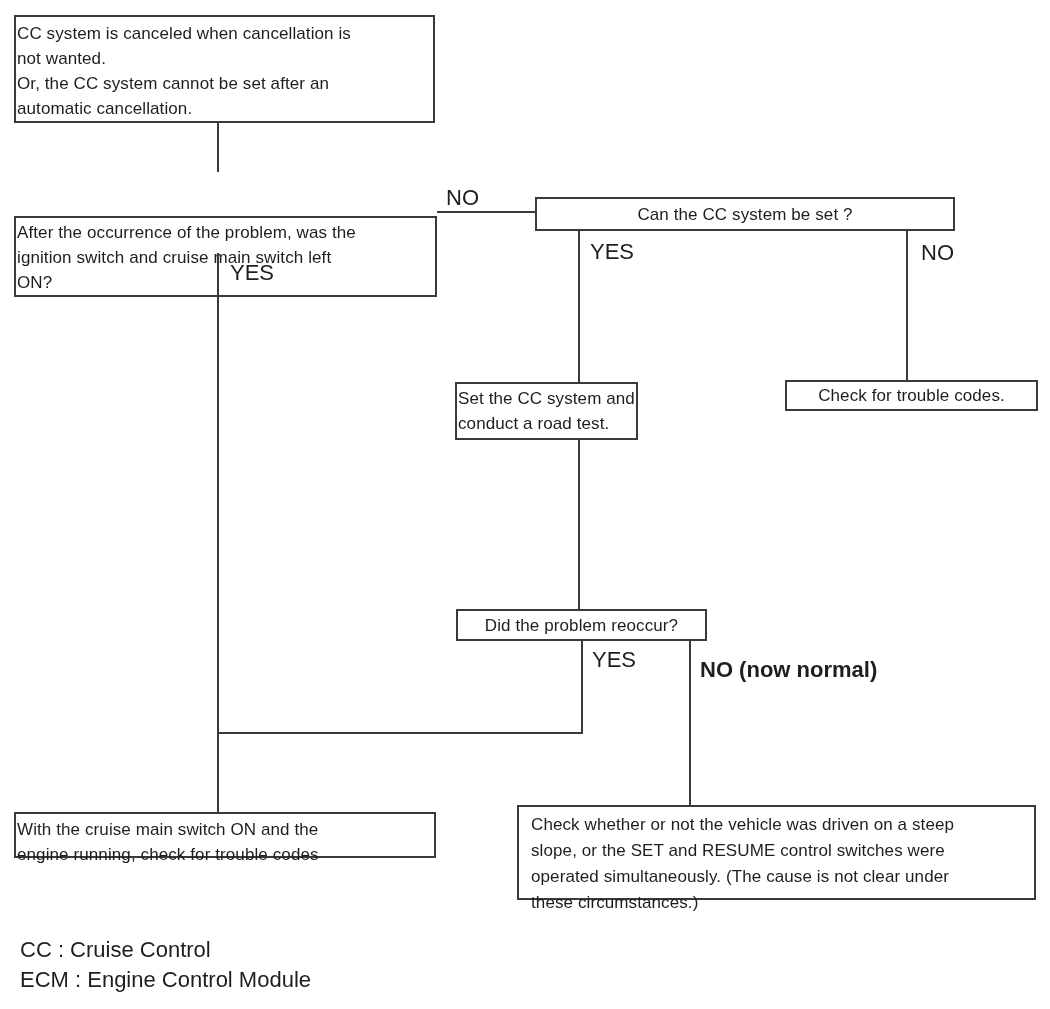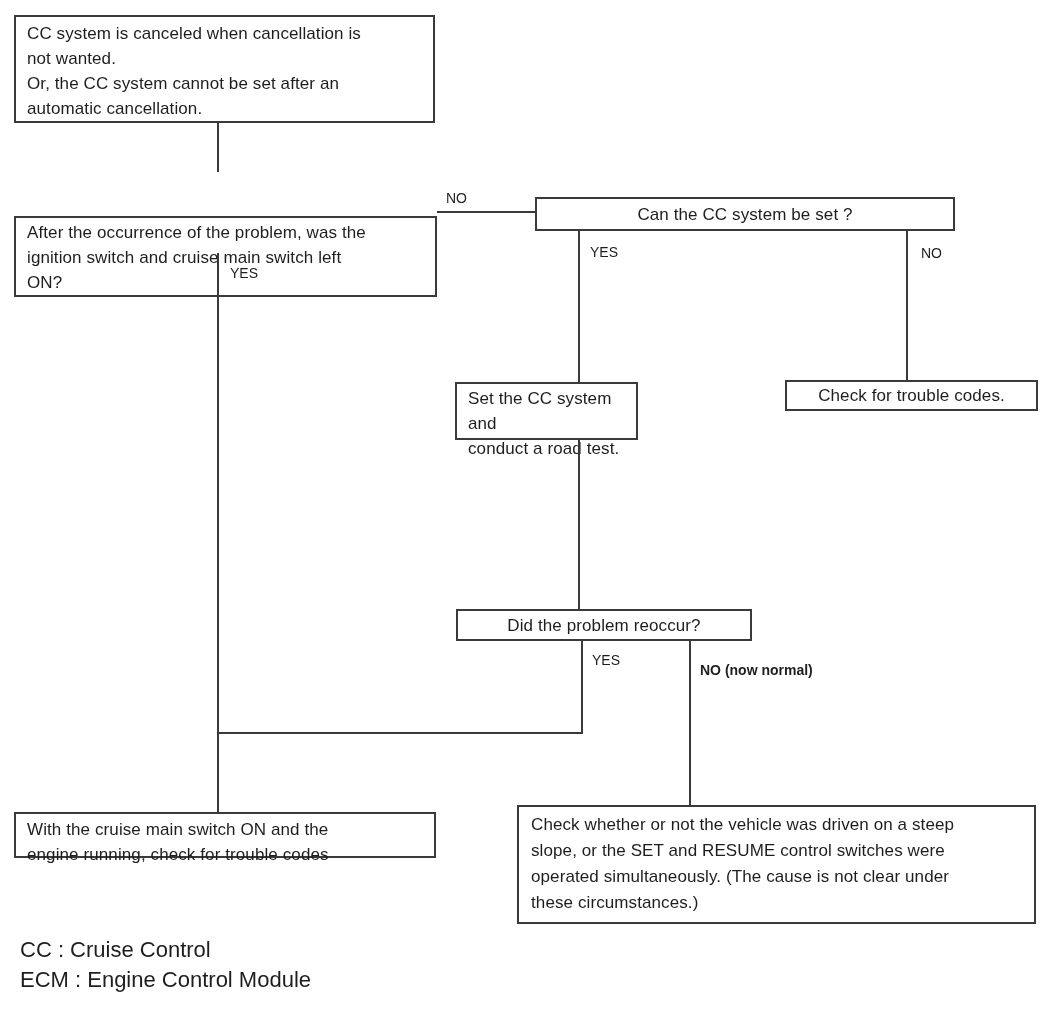--- a/index.html
+++ b/index.html
@@ -20,36 +20,36 @@
     position: absolute;
     box-sizing: border-box;
     border: 2px solid #3a3a3a;
     background: #ffffff;
     font-size: 17px;
     line-height: 25px;
     white-space: pre-line;
     letter-spacing: 0.1px;
   }
   .node.padded {
-    padding: 3px 11px;
+    padding: 3px 1px;
   }
   .node.center {
     display: flex;
     align-items: center;
     justify-content: center;
     text-align: center;
     white-space: pre-line;
   }
   .line {
     position: absolute;
     background: #3a3a3a;
   }
   .branch-label {
     position: absolute;
-    font-size: 14px;
+    font-size: 22px;
     line-height: 20px;
     white-space: nowrap;
   }
   .legend-line {
     position: absolute;
     font-size: 22px;
     line-height: 22px;
     white-space: nowrap;
   }
 </style>
@@ -67,26 +67,26 @@
 ignition switch and cruise main switch left
 ON?</div>
 
   <div class="node center" style="left:535px; top:197px; width:420px; height:34px;text-align:right;">Can the CC system be set ?</div>
 
   <div class="node padded" style="left:455px; top:382px; width:183px; height:58px; padding-top:2px;">Set the CC system and
 conduct a road test.</div>
 
   <div class="node center" style="left:785px; top:380px; width:253px; height:31px;">Check for trouble codes.</div>
 
-  <div class="node center" style="left:456px; top:609px; width:296px; height:32px;">Did the problem reoccur?</div>
+  <div class="node center" style="left:456px; top:609px; width:251px; height:32px;">Did the problem reoccur?</div>
 
   <div class="node padded" style="left:14px; top:812px; width:422px; height:46px; padding-top:3px;">With the cruise main switch ON and the
 engine running, check for trouble codes</div>
 
-  <div class="node padded" style="left:517px; top:805px; width:519px; height:119px; padding:5px 12px; line-height:26px;">Check whether or not the vehicle was driven on a steep
+  <div class="node padded" style="left:517px; top:805px; width:519px; height:95px; padding:5px 12px; line-height:26px;">Check whether or not the vehicle was driven on a steep
 slope, or the SET and RESUME control switches were
 operated simultaneously. (The cause is not clear under
 these circumstances.)</div>
 
   <div class="line" style="left:217px; top:123px; width:2px; height:49px;"></div>
 
   <div class="line" style="left:437px; top:211px; width:98px; height:2px;"></div>
 
   <div class="line" style="left:217px; top:253px; width:2px; height:559px;"></div>
 

